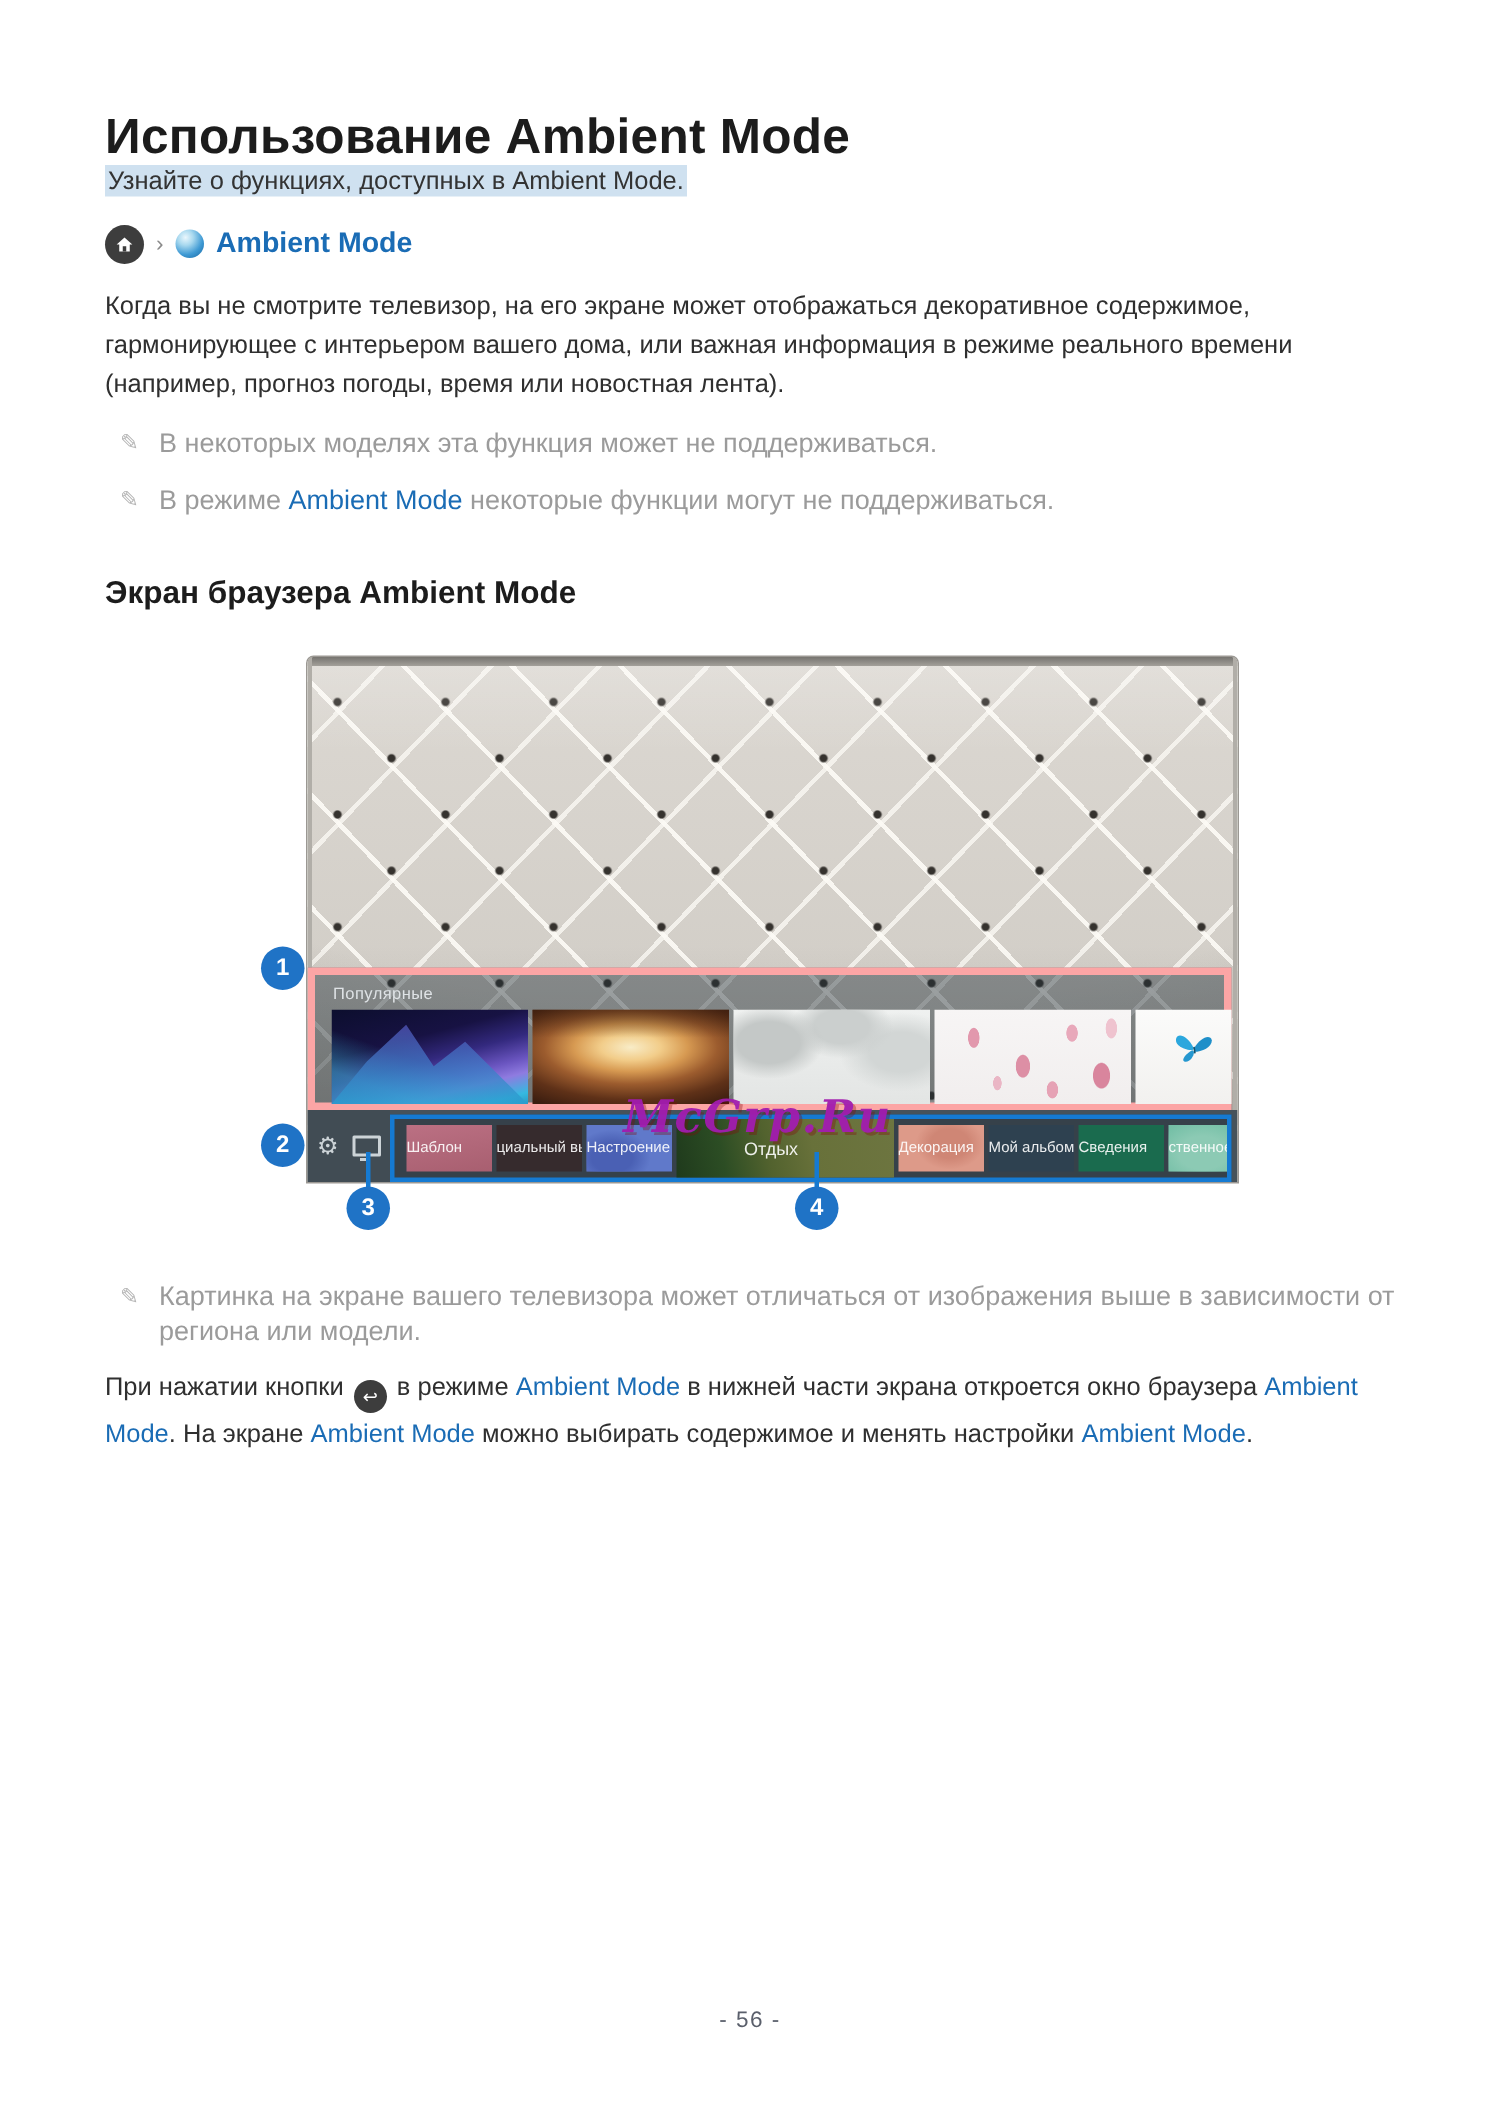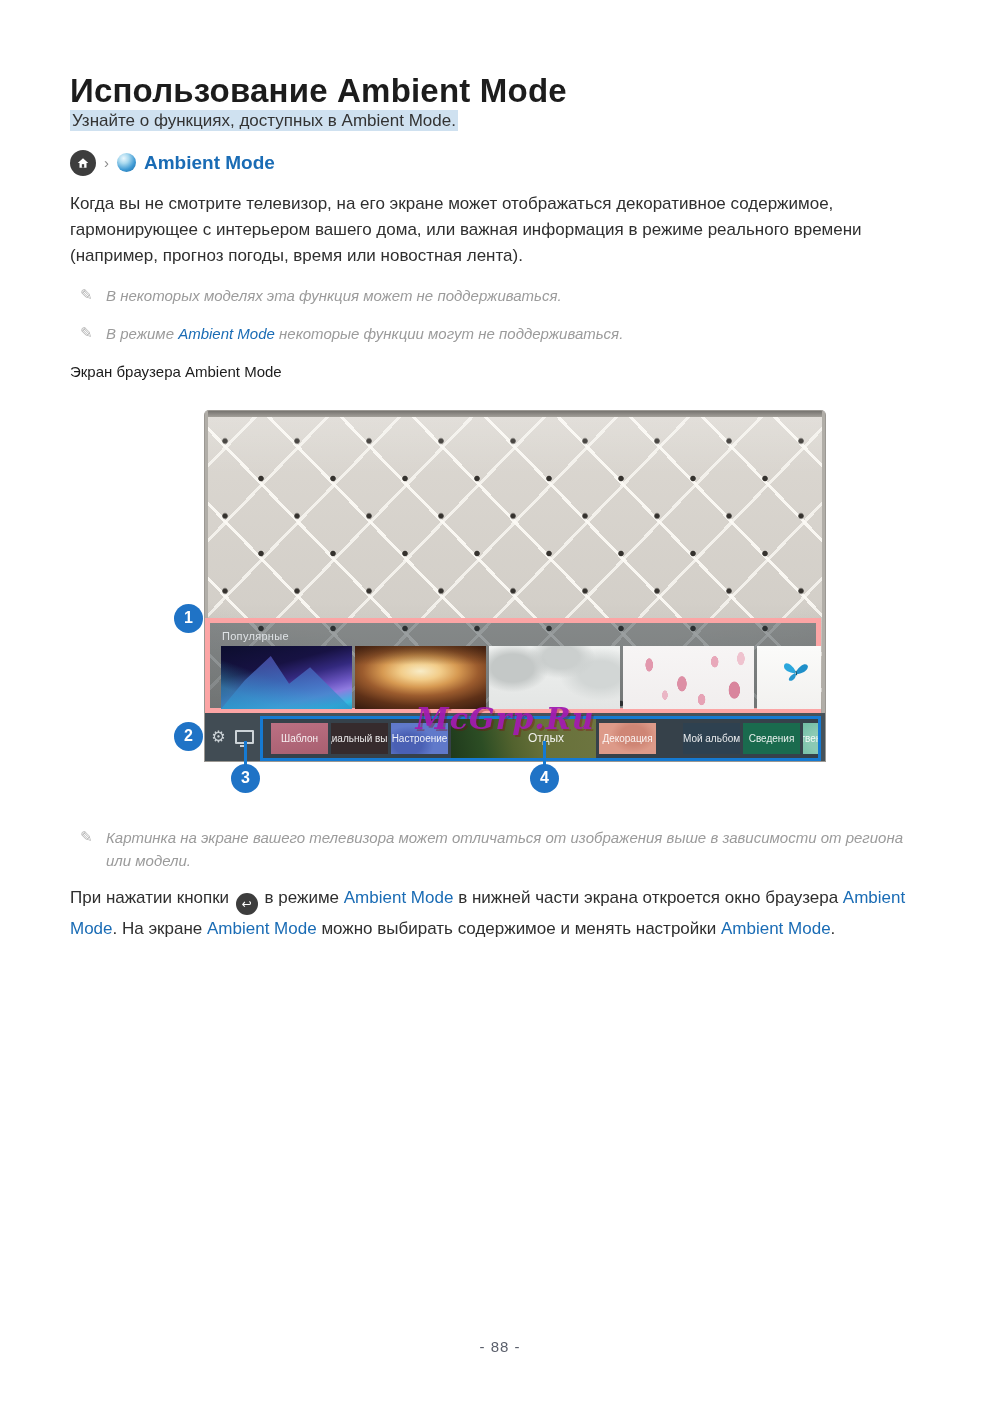--- a/index.html
+++ b/index.html
@@ -20,22 +20,22 @@
   .chev{color:#8a8a8a;font-size:15px;line-height:1;}
   .sphere{width:19px;height:19px;border-radius:50%;
     background:radial-gradient(circle at 35% 28%, #eaf7fd 0%, #a9d9ef 28%, #3f9ad4 62%, #14639f 100%);}
   .bc-link{font-size:19px;font-weight:700;color:#1a6cb5;text-decoration:none;}
 
   
   p.body{margin:14px 0 0 0;font-size:17px;line-height:26px;color:#2f2f2f;}
   .blue{color:#1a6cb5;text-decoration:none;}
   .note{display:flex;margin-top:15px;padding-left:10px;}
   .pencil{width:26px;flex:0 0 26px;color:#b3b3b3;font-size:15px;font-family:"DejaVu Sans",sans-serif;line-height:23px;}
-  .note-text{font-size:15px;line-height:23px;color:#9b9b9b;font-style:italic;}
-  h2.section{margin:18px 0 0 0;font-size:15px;line-height:1.2;font-weight:400;color:#1c1c1c;}
+  .note-text{font-size:18px;line-height:23px;color:#9b9b9b;}
+  h2.section{margin:38px 0 0 0;font-size:21px;line-height:1.2;font-weight:700;color:#1c1c1c;}
 
   
   .figure{position:relative;width:860px;height:385px;margin-top:30px;}
   .tv{position:absolute;left:135px;top:0;width:620px;height:350px;border-radius:4px 4px 0 0;
       overflow:hidden;box-shadow:0 0 0 1px #9b9893;}
   .wall{position:absolute;inset:0;
     background-color:#d7d3cc;
     background-image:
       radial-gradient(circle, #35322e 0 2.3px, rgba(53,50,46,0) 3.2px),
       radial-gradient(circle, #35322e 0 2.3px, rgba(53,50,46,0) 3.2px),
@@ -87,31 +87,31 @@
   
   .bottom-bar{position:absolute;left:0;top:302px;width:620px;height:48px;background:#46525a;}
   .bar-icons{position:absolute;left:0;top:0;width:55px;height:48px;background:#414c54;
     display:flex;align-items:center;justify-content:center;gap:9px;}
   .gear{color:#ccd3d7;font-size:16px;line-height:1;font-family:"DejaVu Sans",sans-serif;}
   .tvic{width:15px;height:10px;border:2px solid #ccd3d7;border-radius:1px;position:relative;display:inline-block;}
   .tvic::after{content:"";position:absolute;left:3px;bottom:-5px;width:5px;height:2px;background:#ccd3d7;}
   .cat-box{position:absolute;left:55px;top:3px;width:561px;height:45px;box-sizing:border-box;
     border:3px solid #157ad2;background:rgba(22,32,40,.32);
     display:flex;align-items:center;gap:3px;padding-left:8px;overflow:hidden;}
-  .cat{height:31px;flex:0 0 57px;display:flex;align-items:center;justify-content:center;overflow:hidden;}
+  .cat{height:31px;flex:0 0 57px;display:flex;align-items:center;overflow:hidden;}
   .cat span{font-size:10px;color:rgba(255,255,255,.9);white-space:nowrap;}
   .cat.focused{flex:0 0 100px;height:40px;}
   .cat.focused span{font-size:12px;}
   .cat.partial{flex:0 0 25px;}
   .cc1{background:linear-gradient(170deg,#bb7083,#a85f70);}
   .cc2{background:#362b2d;}
   .cc3{background:radial-gradient(60% 80% at 30% 70%, #4a60b4 0 40%, rgba(0,0,0,0) 75%), #6079ca;}
   .cc4{background:linear-gradient(78deg,#1f3a1c 0%,#2c4d24 22%,#52622e 42%,#68713a 62%,#6d7540 100%);padding-left:45px;}
   .cc5{background:radial-gradient(50% 70% at 60% 40%, #cf8675 0 45%, rgba(0,0,0,0) 80%), #dd9a89;}
-  .cc6{background:#2e4150;margin-left:24px;}
+  .cc6{background:#2e4150;}
   .cc7{background:#1a6b4e;}
   .cc8{background:radial-gradient(70% 90% at 40% 60%, #8ccab4 0 40%, rgba(0,0,0,0) 80%), #74bfa6;}
   .cc9{background:#dcba90;}
 
   
   .callout{position:absolute;width:29px;height:29px;border-radius:50%;background:#1f73c6;color:#fff;
     font-size:16px;font-weight:700;display:flex;align-items:center;justify-content:center;z-index:20;}
   .co1{left:104px;top:193px;}
   .co2{left:104px;top:311px;}
   .co3{left:161px;top:353px;}
@@ -250,13 +250,13 @@
     <span class="pencil">✎</span>
     <span class="note-text">Картинка на экране вашего телевизора может отличаться от изображения выше в зависимости от региона или модели.</span>
   </div>
 
   <p class="body outro"><span>При нажатии кнопки </span><span class="back-ic">
         <span class="back-glyph">↩</span>
       </span><span> в режиме </span><a class="blue">Ambient Mode</a><span> в нижней части экрана откроется окно браузера </span><a class="blue">Ambient Mode</a><span>. На экране </span><a class="blue">Ambient Mode</a><span> можно выбирать содержимое и менять настройки </span><a class="blue">Ambient Mode</a><span>.</span></p>
 
 </div>
 
-<div class="pageno">- 88 -</div>
+<div class="pageno">- 56 -</div>
 
 </body></html>

